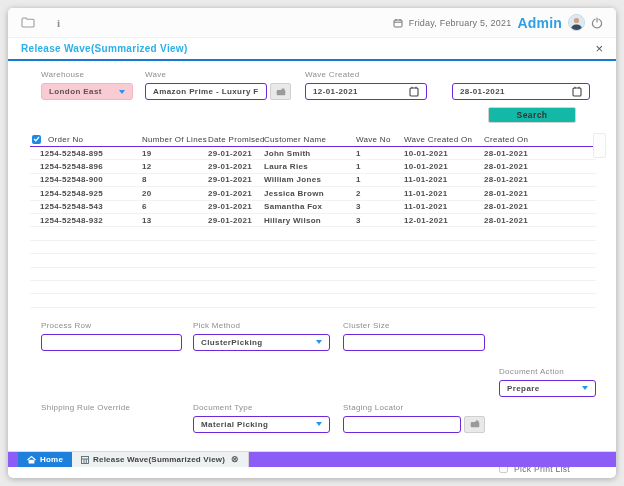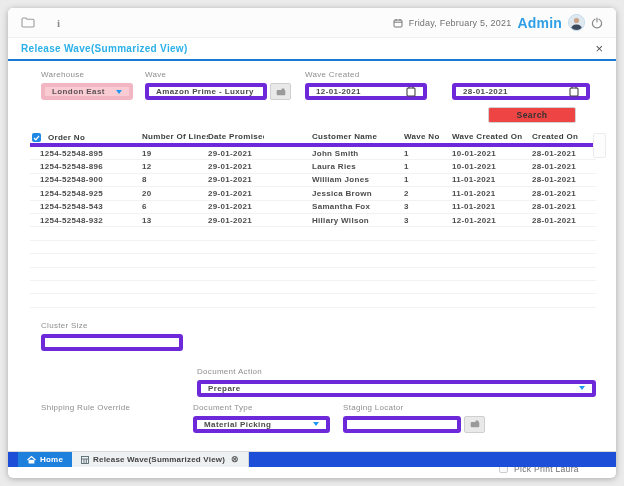--- a/index.html
+++ b/index.html
@@ -20,46 +20,46 @@
 
   
   .titlebar { height:23px; display:flex; align-items:center; padding:0 13px; border-bottom:2px solid #1879d0; }
   .page-title { color:#2bb0e8; font-size:10px; font-weight:bold; letter-spacing:.3px; }
   .close-x { margin-left:auto; color:#555; font-size:13px; line-height:1; cursor:default; }
 
   
   .filters { padding:9px 20px 0 33px; }
   .filter-row { display:flex; }
   .fld-label { font-size:8px; color:#8e8e8e; letter-spacing:.3px; margin-bottom:4px; display:block; }
-  .ctrl { height:17px; border:4px solid #6d28d9; border-radius:3px; background:#fff; display:flex; align-items:center;
+  .ctrl { height:17px; border:1px solid #6d28d9; border-radius:3px; background:#fff; display:flex; align-items:center;
           padding:0 7px; font-size:8px; font-weight:bold; color:#4a4a4a; letter-spacing:.4px; }
   .caret { width:0; height:0; border-left:3px solid transparent; border-right:3px solid transparent; border-top:4px solid #2196f3; margin-left:auto; }
   .wh-select { width:92px; background:#f9cbd3; border-color:#f2b6c2; color:#5d5156; }
   .wave-group { margin-left:12px; }
   .wave-line { display:flex; gap:3px; }
   .wave-input { width:122px; }
   .lookup-btn { width:21px; height:17px; background:#e9e9e9; border:1px solid #cfcfcf; border-radius:2px;
                 display:flex; align-items:center; justify-content:center; color:#777; }
   .wc-group { margin-left:14px; }
   .date-line { display:flex; gap:25px; }
   .date-field { width:122px; justify-content:space-between; }
   .date-field2 { width:138px; }
   input.bare { border:none; outline:none; background:transparent; font:inherit; color:inherit; width:100%; letter-spacing:.4px; }
   .search-row { margin-top:7px; padding-right:20px; display:flex; justify-content:flex-end; }
-  .btn { height:16px; background:#ef4444; border:1px solid #d2d2d2; border-radius:2px; font-size:8.5px; font-weight:bold;
+  .btn { height:16px; background:#14b8a6; border:1px solid #d2d2d2; border-radius:2px; font-size:8.5px; font-weight:bold;
          color:#333; letter-spacing:.4px; display:flex; align-items:center; justify-content:center; }
   .search-btn { width:88px; }
 
   
   .table-wrap { margin:9px 20px 0 22px; position:relative; }
-  .thead { display:flex; height:15px; border-bottom:4px solid #6d28d9;
-           font-size:8px; font-weight:bold; color:#3d3d3d; letter-spacing:.3px; }
+  .thead { display:flex; align-items:center; height:15px; border-bottom:1px solid #6d28d9;
+           font-size:8px; font-weight:normal; color:#3d3d3d; letter-spacing:.3px; }
   .c { overflow:hidden; white-space:nowrap; }
   .c0 { width:112px; display:flex; align-items:center; gap:7px; padding-left:2px; }
-  .c1 { width:66px; } .c2 { width:56px; } .c3 { width:92px;margin-left:48px; } .c4 { width:48px; } .c5 { width:80px; } .c6 { flex:1; }
+  .c1 { width:66px; } .c2 { width:56px; } .c3 { width:92px; } .c4 { width:48px; } .c5 { width:80px; } .c6 { flex:1; }
   .trow { display:flex; align-items:center; height:13.4px; border-bottom:1px solid #f2f2f2;
           font-size:8px; font-weight:bold; color:#4c4c4c; letter-spacing:.3px; }
   .trow .c0 { padding-left:10px; }
   .chk { width:9px; height:9px; border-radius:2px; background:#1e88e5; display:flex; align-items:center; justify-content:center; flex:none; }
   .scroll-thumb { position:absolute; right:-10px; top:1px; width:13px; height:25px; border:1px solid #ececec; border-radius:2px; background:#fdfdfd; }
 
   
   .form-wrap { padding:13px 20px 0 33px; }
   .form-row { display:flex; margin-bottom:6px; }
   .fg1 { width:141px; margin-right:11px; }
@@ -67,21 +67,21 @@
   .fg3 { width:142px; margin-right:14px; }
   .fg4 { flex:1;margin-top:46px; }
   .staging-line { display:flex; gap:3px; }
   .staging-input { flex:1; }
   .ppl { display:flex; align-items:center; gap:6px; margin-top:15px; font-size:8.5px; color:#6f6f6f; letter-spacing:.3px; }
   .chk-empty { width:9px; height:9px; border:1px solid #ccc; border-radius:2px; background:#fafafa; flex:none; }
   .process-row { padding-right:20px; display:flex; justify-content:flex-end; }
   .process-btn { width:76px; }
 
   
-  .taskbar { position:absolute; left:0; right:0; bottom:11px; height:16px; background:#1d4ed8;
+  .taskbar { position:absolute; left:0; right:0; bottom:11px; height:16px; background:#8b5cf6;
              display:flex; align-items:stretch; padding-left:10px; border-top:1px solid #dadada; }
   .tab { display:flex; align-items:center; gap:4px; padding:0 9px; font-size:8px; font-weight:bold; letter-spacing:.2px; }
   .home-tab { background:#1d80dd; color:#fff; }
   .wave-tab { background:#eef1f2; color:#444; border-right:1px solid #d4d4d4; }
   .tab-close { color:#666; font-size:9px; line-height:1; margin-left:2px; }
   svg { display:block; }
 </style>
 </head>
 <body>
 
@@ -257,20 +257,33 @@
         <div class="trow"></div>
         <div class="trow"></div>
         <div class="trow"></div>
         <div class="trow"></div>
       </div>
     <div class="scroll-thumb"></div>
   </div>
 
   <div class="form-wrap">
     <div class="form-row">
+      <div class="fg1">
+        <span class="fld-label">Process Row</span>
+        <div class="ctrl">
+          <input class="bare" value="" style="">
+        </div>
+      </div>
+      <div class="fg2">
+        <span class="fld-label">Pick Method</span>
+        <div class="ctrl">
+          <span>ClusterPicking</span>
+          <span class="caret"></span>
+        </div>
+      </div>
       <div class="fg3">
         <span class="fld-label">Cluster Size</span>
         <div class="ctrl">
           <input class="bare" value="" style="">
         </div>
       </div>
       <div class="fg4">
         <span class="fld-label">Document Action</span>
         <div class="ctrl">
           <span>Prepare</span>
@@ -299,21 +312,21 @@
             <svg width="10" height="8" viewBox="0 0 10 8">
                 <rect x="0.7" y="2" width="8.6" height="5.3" rx="1" fill="#9a9a9a"></rect>
                 <rect x="5.5" y="0.5" width="3" height="1.6" rx="0.5" fill="#9a9a9a"></rect>
               </svg>
           </span>
         </div>
       </div>
       <div class="fg4">
         <div class="ppl">
           <span class="chk-empty"></span>
-          <span>Pick Print Laura</span>
+          <span>Pick Print List</span>
         </div>
       </div>
     </div>
     <div class="process-row">
       <div class="btn process-btn">Process</div>
     </div>
   </div>
 
   <div class="taskbar">
     <div class="tab home-tab">

